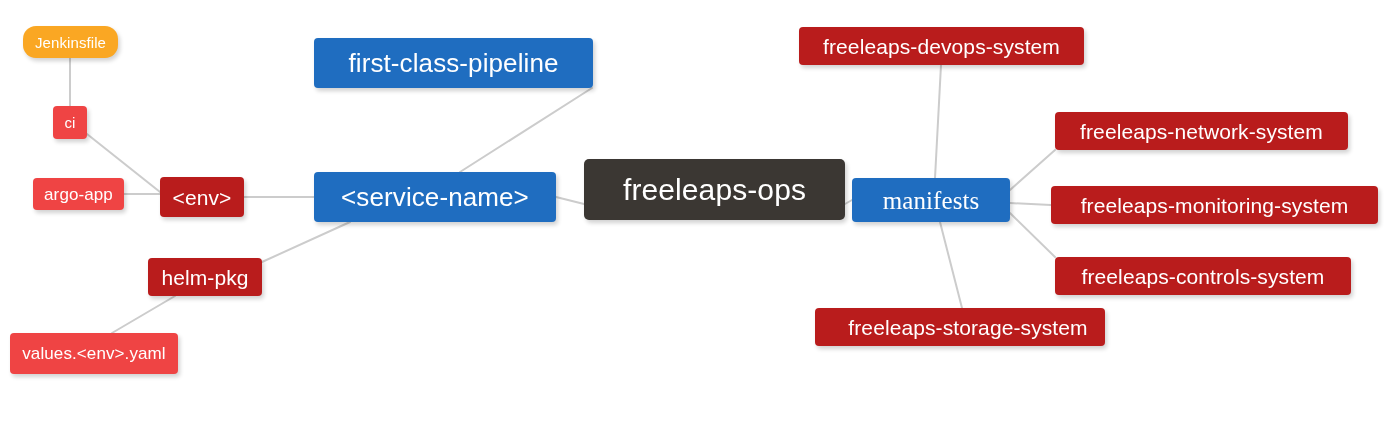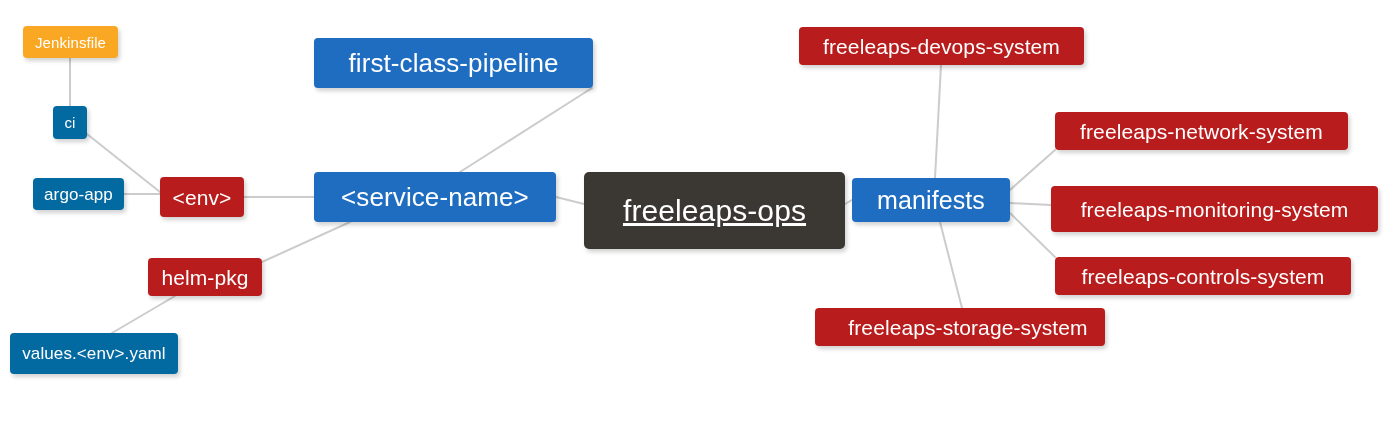--- a/index.html
+++ b/index.html
@@ -39,21 +39,21 @@
     box-shadow: 2px 3px 4px rgba(0,0,0,0.18);
     line-height: 1;
     letter-spacing: 0.1px;
   }
   .node-root {
     background: #3B3733;
     border-radius: 5px;
   }
   .node-blue   { background: #1F6DC0; }
   .node-green  { background: #b91c1c; }
-  .node-red    { background: #0369a1; }
+  .node-red    { background: #ef4444; }
   .node-orange { background: #FAA723; }
 </style>
 </head>
 <body>
 
 <div id="mindmap">
   <svg id="edge-layer" width="1390" height="421" viewBox="0 0 1390 421">
       <line x1="584" y1="204" x2="556" y2="197" stroke="#cccccc" stroke-width="2" stroke-linecap="round"></line>
       <line x1="845" y1="204" x2="852" y2="200" stroke="#cccccc" stroke-width="2" stroke-linecap="round"></line>
       <line x1="460" y1="172" x2="592" y2="88" stroke="#cccccc" stroke-width="2" stroke-linecap="round"></line>
@@ -63,29 +63,29 @@
       <line x1="160" y1="194" x2="124" y2="194" stroke="#cccccc" stroke-width="2" stroke-linecap="round"></line>
       <line x1="70" y1="106" x2="70" y2="58" stroke="#cccccc" stroke-width="2" stroke-linecap="round"></line>
       <line x1="175" y1="296" x2="112" y2="333" stroke="#cccccc" stroke-width="2" stroke-linecap="round"></line>
       <line x1="935" y1="178" x2="941" y2="65" stroke="#cccccc" stroke-width="2" stroke-linecap="round"></line>
       <line x1="1010" y1="190" x2="1055" y2="150" stroke="#cccccc" stroke-width="2" stroke-linecap="round"></line>
       <line x1="1010" y1="203" x2="1051" y2="205" stroke="#cccccc" stroke-width="2" stroke-linecap="round"></line>
       <line x1="1010" y1="213" x2="1055" y2="257" stroke="#cccccc" stroke-width="2" stroke-linecap="round"></line>
       <line x1="940" y1="222" x2="962" y2="308" stroke="#cccccc" stroke-width="2" stroke-linecap="round"></line>
     </svg>
   <div id="node-layer">
-      <div class="node node-root" style="left: 584px; top: 172px; width: 261px; height: 77px; font-size: 30px; text-decoration: underline;">freeleaps-ops</div>
+      <div class="node node-root" style="left: 584px; top: 159px; width: 261px; height: 61px; font-size: 30px;">freeleaps-ops</div>
       <div class="node node-blue" style="left: 314px; top: 38px; width: 279px; height: 50px; font-size: 26px;">first-class-pipeline</div>
       <div class="node node-blue" style="left: 314px; top: 172px; width: 242px; height: 50px; font-size: 26px;">&lt;service-name&gt;</div>
-      <div class="node node-blue" style="left: 852px; top: 178px; width: 158px; height: 44px; font-size: 25px;">manifests</div>
+      <div class="node node-blue" style="left: 852px; top: 178px; width: 158px; height: 44px; font-size: 25px; font-family: Liberation Serif, serif;">manifests</div>
       <div class="node node-green" style="left: 160px; top: 177px; width: 84px; height: 40px; font-size: 21px;">&lt;env&gt;</div>
       <div class="node node-green" style="left: 148px; top: 258px; width: 114px; height: 38px; font-size: 21px;">helm-pkg</div>
       <div class="node node-red" style="left: 53px; top: 106px; width: 34px; height: 33px; font-size: 15px;">ci</div>
       <div class="node node-red" style="left: 33px; top: 178px; width: 91px; height: 32px; font-size: 17px;">argo-app</div>
-      <div class="node node-orange" style="left: 23px; top: 26px; width: 95px; height: 32px; font-size: 15px;">Jenkinsfile</div>
+      <div class="node node-orange" style="left: 23px; top: 26px; width: 95px; height: 32px; font-size: 15px; border-radius: 13px;">Jenkinsfile</div>
       <div class="node node-red" style="left: 10px; top: 333px; width: 168px; height: 41px; font-size: 17px;">values.&lt;env&gt;.yaml</div>
       <div class="node node-green" style="left: 799px; top: 27px; width: 285px; height: 38px; font-size: 21px;">freeleaps-devops-system</div>
       <div class="node node-green" style="left: 1055px; top: 112px; width: 293px; height: 38px; font-size: 21px;">freeleaps-network-system</div>
-      <div class="node node-green" style="left: 1051px; top: 186px; width: 327px; height: 46px; font-size: 21px;">freeleaps-monitoring-system</div>
+      <div class="node node-green" style="left: 1051px; top: 186px; width: 327px; height: 38px; font-size: 21px;">freeleaps-monitoring-system</div>
       <div class="node node-green" style="left: 1055px; top: 257px; width: 296px; height: 38px; font-size: 21px;">freeleaps-controls-system</div>
       <div class="node node-green" style="left: 815px; top: 308px; width: 290px; height: 38px; font-size: 21px; padding-left: 16px;">freeleaps-storage-system</div>
     </div>
 </div>
 
 </body></html>

